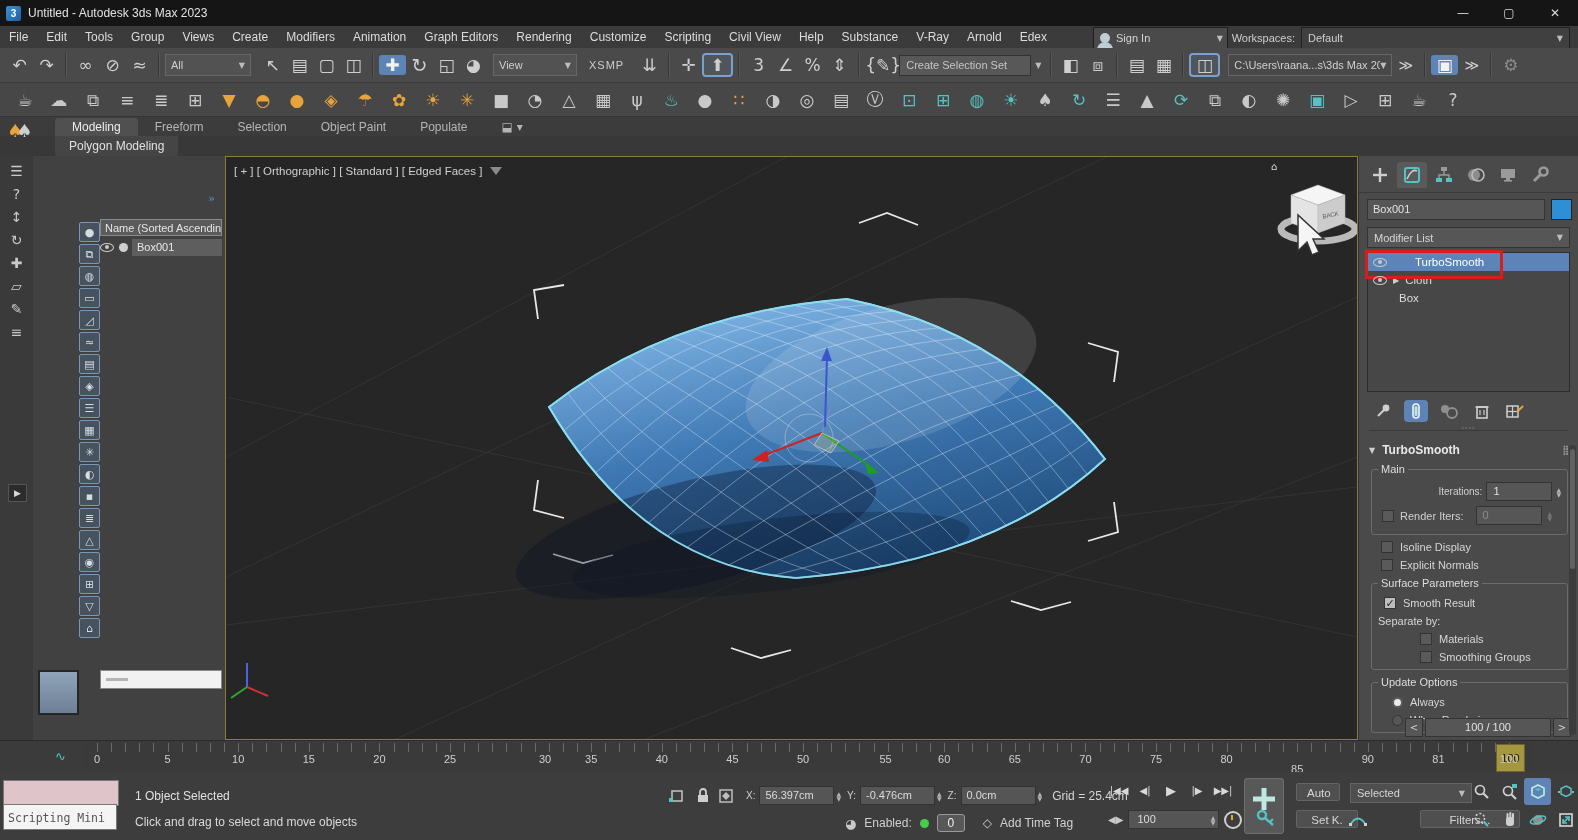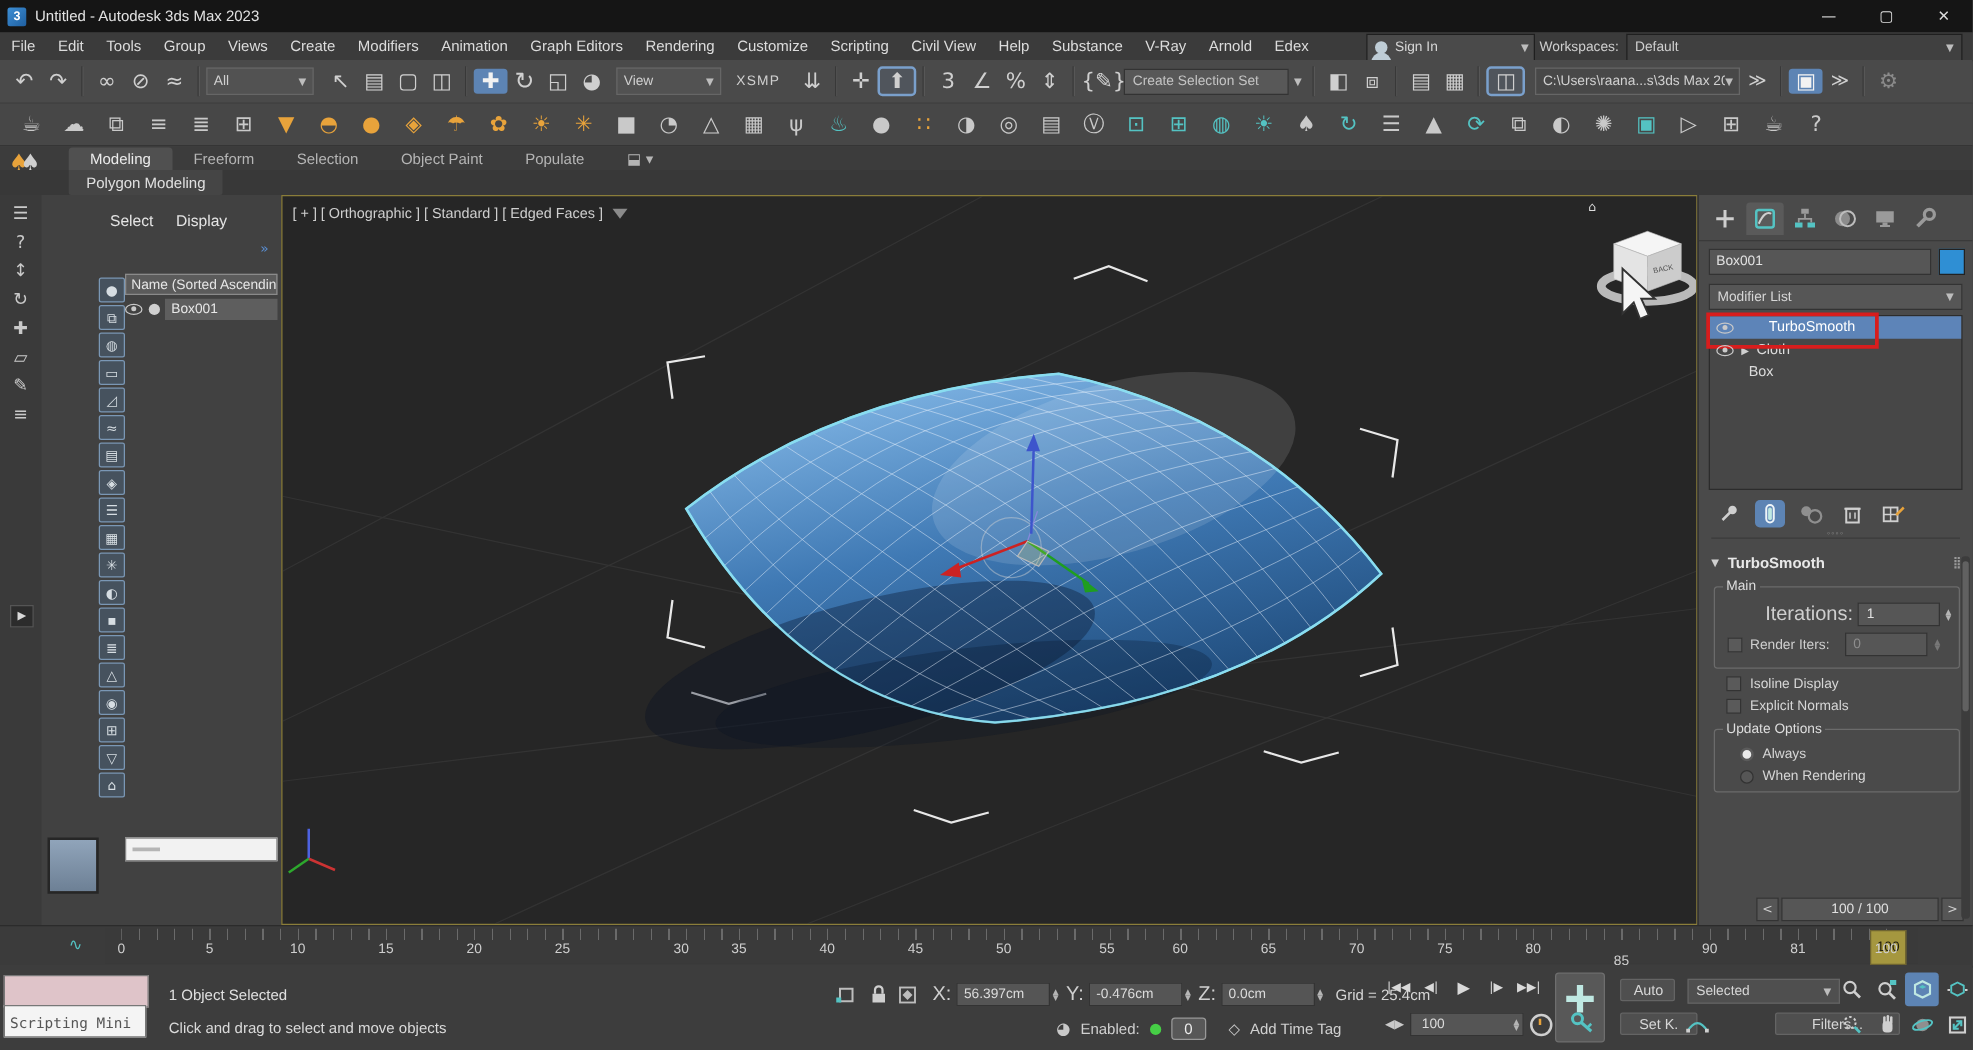--- a/index.html
+++ b/index.html
@@ -136,21 +136,21 @@
   #tl-slider{position:absolute;top:1px;width:27px;height:26px;background:#a5973f;border:1px solid #6f6430;
     color:#23200e;text-align:center;line-height:26px;font-size:11px}
 
   
   #statusbar{left:0;top:772px;width:1578px;height:68px;background:#3d3d3d}
   #mxs-pink{position:absolute;left:3px;top:8px;width:114px;height:24px;background:#dfc4c9;border:1px solid #777}
   #mxs-white{position:absolute;left:3px;top:32px;width:114px;height:26px;background:#f4f4f4;border:1px solid #777;
     font-family:"DejaVu Sans Mono",monospace;font-size:11.5px;color:#555;line-height:26px;padding-left:4px;box-sizing:border-box}
   #sb-sel{position:absolute;left:135px;top:17px;font-size:12px;color:#e0e0e0}
   #sb-prompt{position:absolute;left:135px;top:43px;font-size:12px;color:#dadada}
-  .coord-label{color:#cfcfcf;font-size:16px}
+  .coord-label{color:#cfcfcf;font-size:10px}
   .coord-field{width:68px;height:17px;background:#555;border:1px solid #333;color:#dcdcdc;line-height:17px;padding-left:5px;margin:0 2px 0 4px}
   #coords{position:absolute;left:668px;top:14px;display:flex;align-items:center}
   #gridlabel{margin-left:10px;color:#d6d6d6;font-size:12px}
   #anim-row{position:absolute;left:845px;top:42px;display:flex;align-items:center;gap:8px;color:#d0d0d0;font-size:12px}
   #enab-dot{width:9px;height:9px;border-radius:50%;background:#46cf46}
   #zero-btn{min-width:20px;height:16px;background:#585858;border:1px solid #999;border-radius:3px;color:#eee;text-align:center;line-height:16px;padding:0 3px}
   #playback{position:absolute;left:1108px;top:10px;display:flex;gap:4px}
   .pb-btn{min-width:22px;height:18px;color:#d9d9d9;font-family:"DejaVu Sans",sans-serif;font-size:10px;text-align:center;line-height:18px}
   #frame-row{position:absolute;left:1108px;top:38px;display:flex;align-items:center;gap:5px}
   #frame-field{width:78px;height:17px;background:#555;border:1px solid #333;color:#dcdcdc;line-height:17px;padding-left:8px;display:flex;justify-content:space-between;align-items:center;padding-right:3px}
@@ -341,24 +341,20 @@
     <span class="gicon ">↕</span>
     <span class="gicon ">↻</span>
     <span class="gicon ">✚</span>
     <span class="gicon ">▱</span>
     <span class="gicon ">✎</span>
     <span class="gicon ">≡</span>
   </div>
 <div id="ls-play">▶</div>
 
 <div class="abs" id="explorer">
-  <div id="exp-tabs">
-    <span>Select</span>
-    <span>Display</span>
-  </div>
   <span id="exp-more">»</span>
   <div id="filterstrip">
       <span class="gicon ">●</span>
       <span class="gicon ">⧉</span>
       <span class="gicon ">◍</span>
       <span class="gicon ">▭</span>
       <span class="gicon ">◿</span>
       <span class="gicon ">≈</span>
       <span class="gicon ">▤</span>
       <span class="gicon ">◈</span>
@@ -613,20 +609,38 @@
     </div>
   </fieldset>
   <div class="opt-line" style="margin-left:22px">
     <span class="cb"></span>
     <span>Isoline Display</span>
   </div>
   <div class="opt-line" style="margin-left:22px;margin-bottom:6px">
     <span class="cb"></span>
     <span>Explicit Normals</span>
   </div>
+  <fieldset>
+    <legend>Surface Parameters</legend>
+    <div class="opt-line">
+      <span class="cb checked">✓</span>
+      <span>Smooth Result</span>
+    </div>
+    <div class="opt-line" style="margin-left:0">
+      <span>Separate by:</span>
+    </div>
+    <div class="opt-line" style="margin-left:42px">
+      <span class="cb"></span>
+      <span>Materials</span>
+    </div>
+    <div class="opt-line" style="margin-left:42px">
+      <span class="cb"></span>
+      <span>Smoothing Groups</span>
+    </div>
+  </fieldset>
   <fieldset style="margin-bottom:0">
     <legend>Update Options</legend>
     <div class="opt-line" style="margin-left:14px">
       <span class="radio sel"></span>
       <span>Always</span>
     </div>
     <div class="opt-line" style="margin-left:14px">
       <span class="radio"></span>
       <span>When Rendering</span>
     </div>

